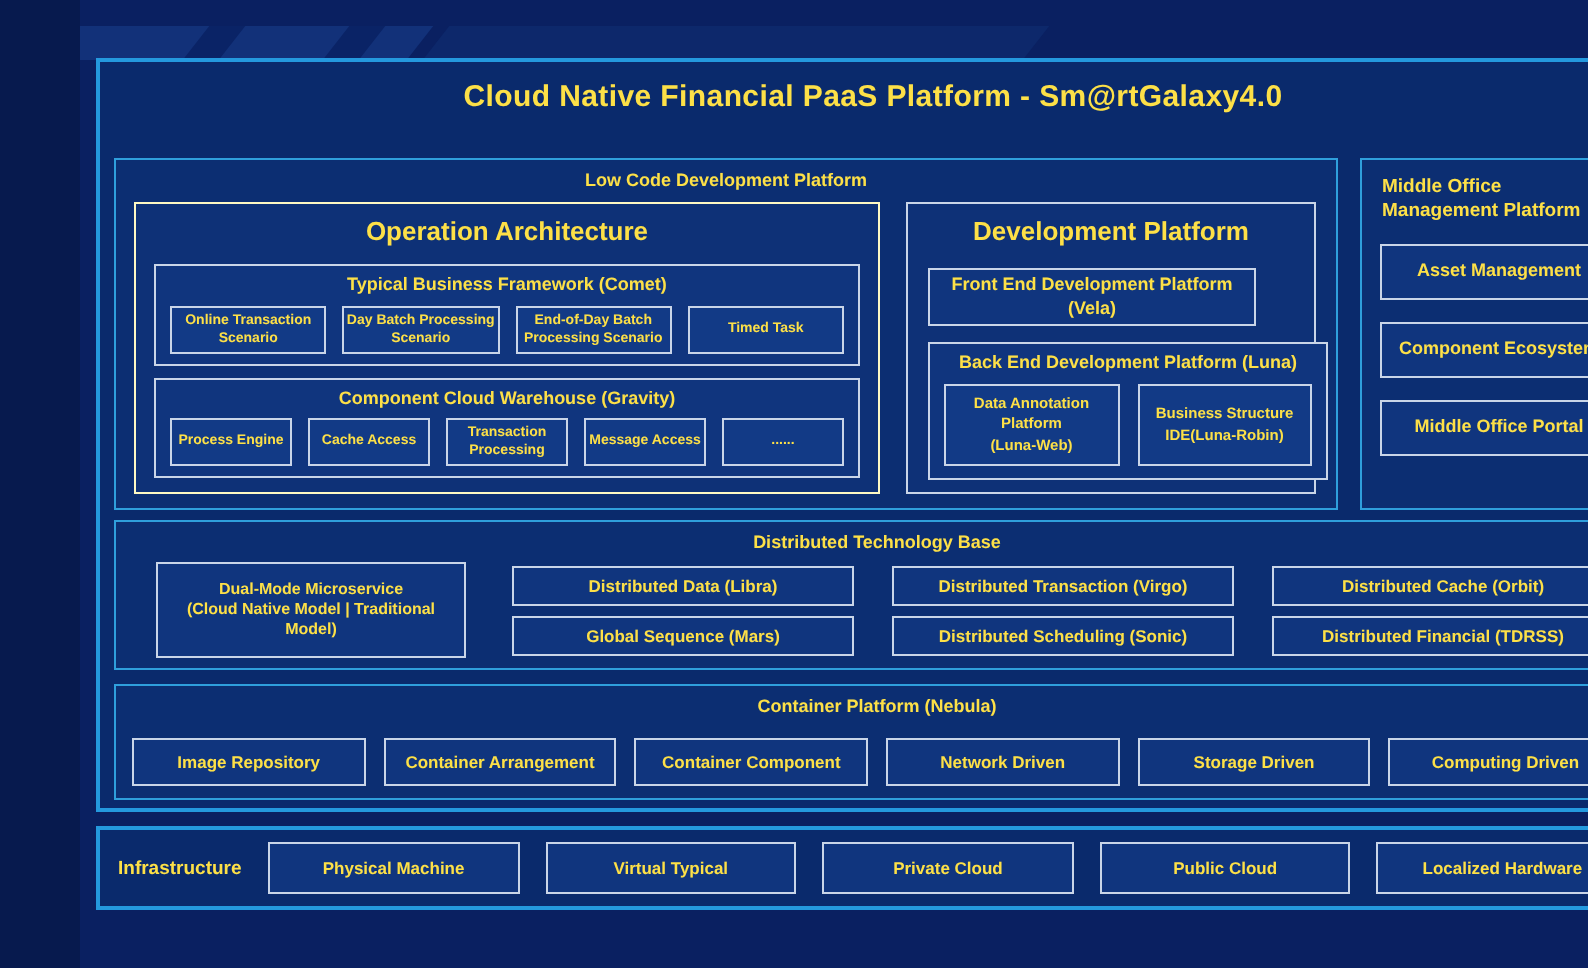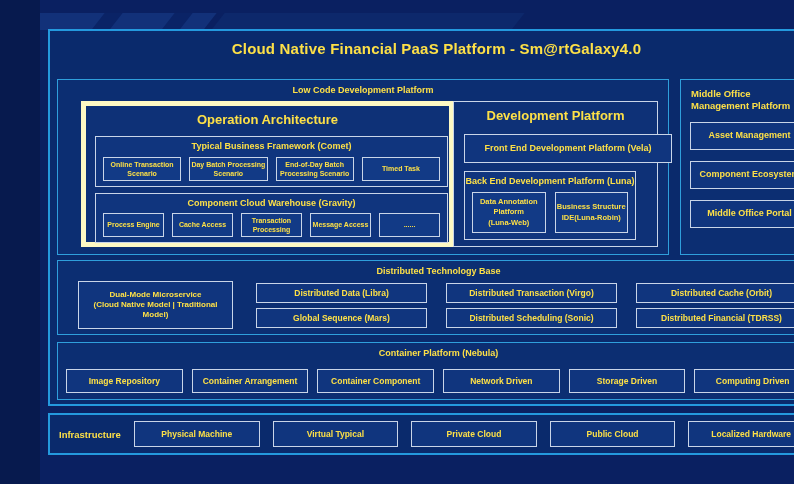--- a/index.html
+++ b/index.html
@@ -30,42 +30,42 @@
 
   .box-white { border:1px solid #c9d5e8; background:#10357e;
                display:flex; align-items:center; justify-content:center;
                text-align:center; line-height:1.25; }
 
   .lowcode   { left:7px;   top:48px;  width:612px; height:176px; }
   .midoffice { left:630px; top:48px;  width:139px; height:176px; }
   .dist      { left:7px;   top:229px; width:763px; height:75px;  }
   .contplat  { left:7px;   top:311px; width:763px; height:58px;  }
 
-  .oparch  { position:absolute; left:23px;  top:21px; width:373px; height:146px;
-             border:5px solid #fef9c3; background:#0e3177; }
+  .oparch  { position:absolute; left:9px;  top:21px; width:373px; height:146px;
+             border:1px solid #fef9c3; background:#0e3177; }
   .devplat { position:absolute; left:395px; top:21px; width:205px; height:146px;
              border:1px solid #c9d5e8; background:#0e3177; }
   .big-title { position:absolute; top:6px; left:0; width:100%; text-align:center;
              font-size:13px; }
 
   .tbf { position:absolute; left:9px; top:30px; width:353px; height:51px;
          border:1px solid #c9d5e8; background:#10357e; }
   .ccw { position:absolute; left:9px; top:87px; width:353px; height:50px;
          border:1px solid #c9d5e8; background:#10357e; }
   .sub-label { position:absolute; top:4px; left:0; width:100%; text-align:center;
          font-size:9px; }
   .chip-row { position:absolute; left:7px; right:7px; bottom:5px; height:24px;
          display:flex; gap:8px; }
   .chip { flex:1; border:1px solid #c9d5e8; background:#123a86;
          display:flex; align-items:center; justify-content:center;
          text-align:center; font-size:7px; line-height:1.3; padding:1px; }
 
-  .frontend { position:absolute; left:10px; top:32px; width:208px; height:29px;
+  .frontend { position:absolute; left:10px; top:32px; width:164px; height:29px;
          font-size:9px; }
-  .backend  { position:absolute; left:10px; top:69px; width:172px; height:69px;
+  .backend  { position:absolute; left:10px; top:69px; width:200px; height:69px;
          border:1px solid #c9d5e8; background:#10357e;text-decoration:underline; }
   .mini-row { position:absolute; left:7px; right:7px; bottom:6px; height:41px;
          display:flex; gap:9px; }
   .mini { flex:1; border:1px solid #c9d5e8; background:#123a86;
          display:flex; align-items:center; justify-content:center;
          text-align:center; font-size:7.5px; line-height:1.35;
          white-space:pre-line; }
 
   .mo-label { padding:8px 10px 0 10px; font-size:9.5px; line-height:1.3; }
   .mo-item { margin:11px 9px 0 9px; height:28px; font-size:9px; }

